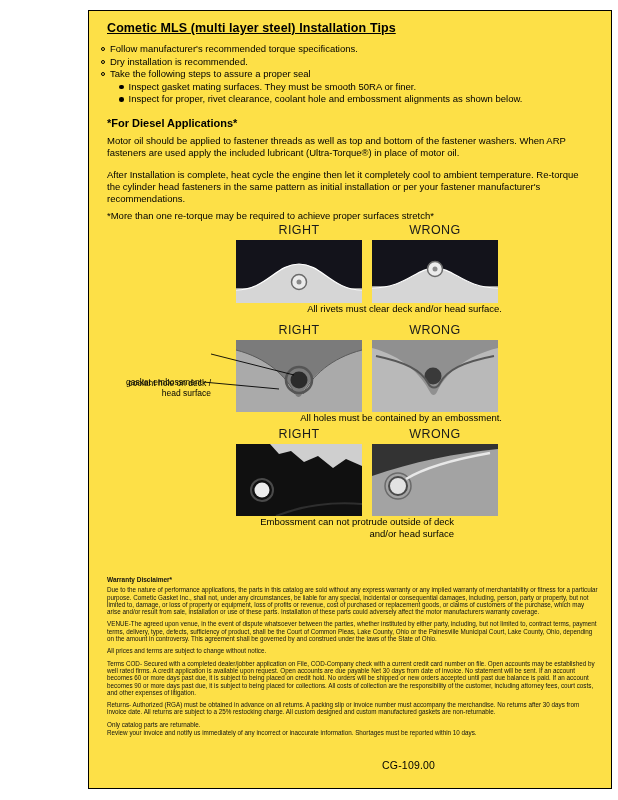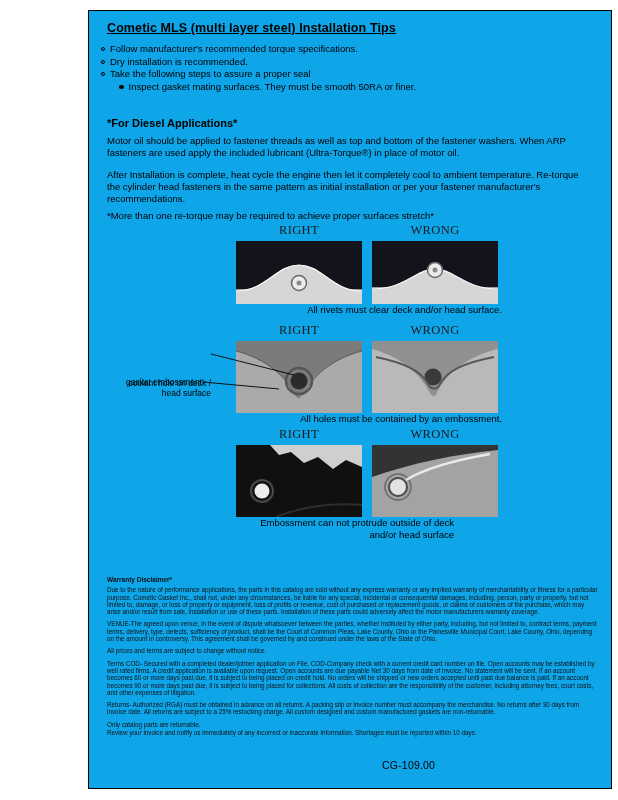--- a/index.html
+++ b/index.html
@@ -6,40 +6,40 @@
   html,body { width:618px; height:800px; }
   body {
     background:#ffffff;
     font-family:"Liberation Sans", sans-serif;
     color:#000;
     position:relative;
     overflow:hidden;
   }
   .frame {
     position:absolute; left:88px; top:10px; width:524px; height:779px;
-    border:1px solid #000; background:#0ea5e9;padding-left:7px;
+    border:1px solid #000; background:#fde047;padding-left:7px;
   }
   .title {
     position:absolute; left:18px; top:10px;
     font-size:12.5px; font-weight:bold; text-decoration:underline;
     letter-spacing:0.1px;
   }
   .bullets { position:absolute; left:12px; top:32px; width:494px; }
   .bullet-item { display:flex; align-items:flex-start; font-size:9.5px; line-height:12.5px; }
   .marker-o { width:4px; height:4px; border:1px solid #000; border-radius:50%; margin:4px 5px 0 0; flex:0 0 auto; }
   .marker-f { width:4.5px; height:4.5px; background:#000; border-radius:50%; margin:4px 5px 0 0; flex:0 0 auto; }
   .sub { margin-left:18px; }
   .diesel-heading { position:absolute; left:18px; top:106px; font-size:11px; font-weight:bold; }
   .para { position:absolute; left:18px; width:474px; font-size:9.5px; line-height:12px; }
   .p1 { top:124px; }
   .p2 { top:158px; }
   .note { position:absolute; left:18px; top:199px; width:482px; font-size:9.5px; }
   .diag-row { position:absolute; left:147px; width:266px; }
   .row1 { top:212px; } .row2 { top:312px; } .row3 { top:416px; }
-  .diag-cols { display:flex; gap:10px;font-family:Liberation Serif, serif; }
+  .diag-cols { display:flex; gap:10px; }
   .diag-col { width:126px; text-align:center; }
   .diag-label { font-size:12.5px; color:#1a1a1a; margin-bottom:3px; letter-spacing:0.4px; }
   .diag-img { display:block; width:126px; }
   .diag-caption { font-size:9.5px; line-height:11.5px; margin-top:0; text-align:right; }
   .cap3 { max-width:218px; }
   .annotation { position:absolute; font-size:8.5px; line-height:10px; text-align:right; }
   .ann1 { left:36px; top:331px; width:86px;margin-top:36px; }
   .ann2 { left:24px; top:366px; width:89px; }
   .ann-lines { position:absolute; left:110px; top:335px; width:102px; height:50px; }
   .disclaimer { position:absolute; left:18px; top:565px; width:492px; font-size:6.3px; line-height:7.3px; color:#111; }
@@ -64,20 +64,24 @@
       <span class="marker-o"></span>
       <span>Dry installation is recommended.</span>
     </div>
     <div class="bullet-item">
       <span class="marker-o"></span>
       <span>Take the following steps to assure a proper seal</span>
     </div>
     <div class="bullet-item sub">
       <span class="marker-f"></span>
       <span>Inspect gasket mating surfaces.  They must be smooth 50RA or finer.</span>
+    </div>
+    <div class="bullet-item sub">
+      <span class="marker-f"></span>
+      <span>Inspect for proper, rivet clearance, coolant hole and embossment alignments as shown below.</span>
     </div>
   </div>
 
   <div class="diesel-heading">*For Diesel Applications*</div>
   <div class="para p1">Motor oil should be applied to fastener threads as well as top and bottom of the fastener washers. When ARP fasteners are used apply the included lubricant (Ultra-Torque®) in place of motor oil.</div>
   <div class="para p2">After Installation is complete, heat cycle the engine then let it completely cool to ambient temperature. Re-torque the cylinder head fasteners in the same pattern as initial installation or per your fastener manufacturer's recommendations.</div>
   <div class="note">*More than one re-torque may be required to achieve proper surfaces stretch*</div>
 
   <div class="diag-row row1">
     <div class="diag-cols">

